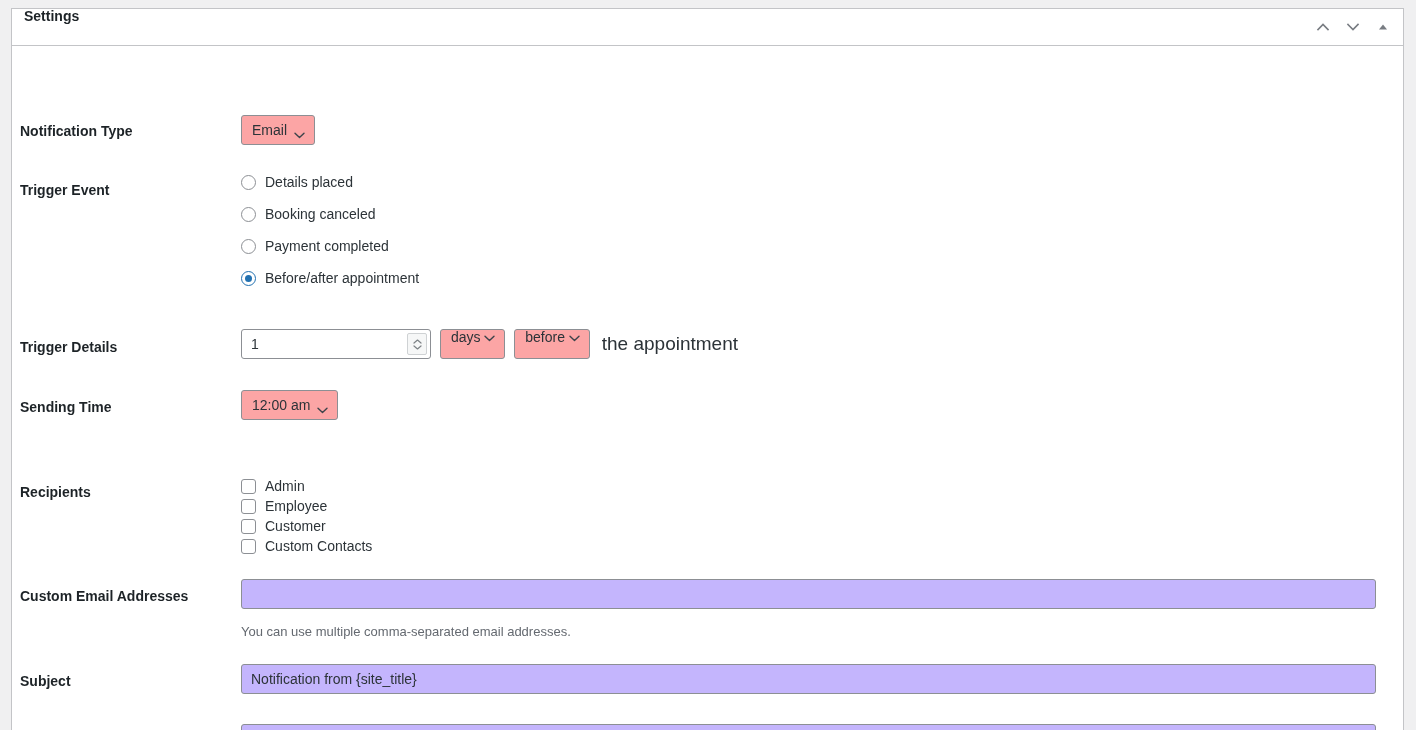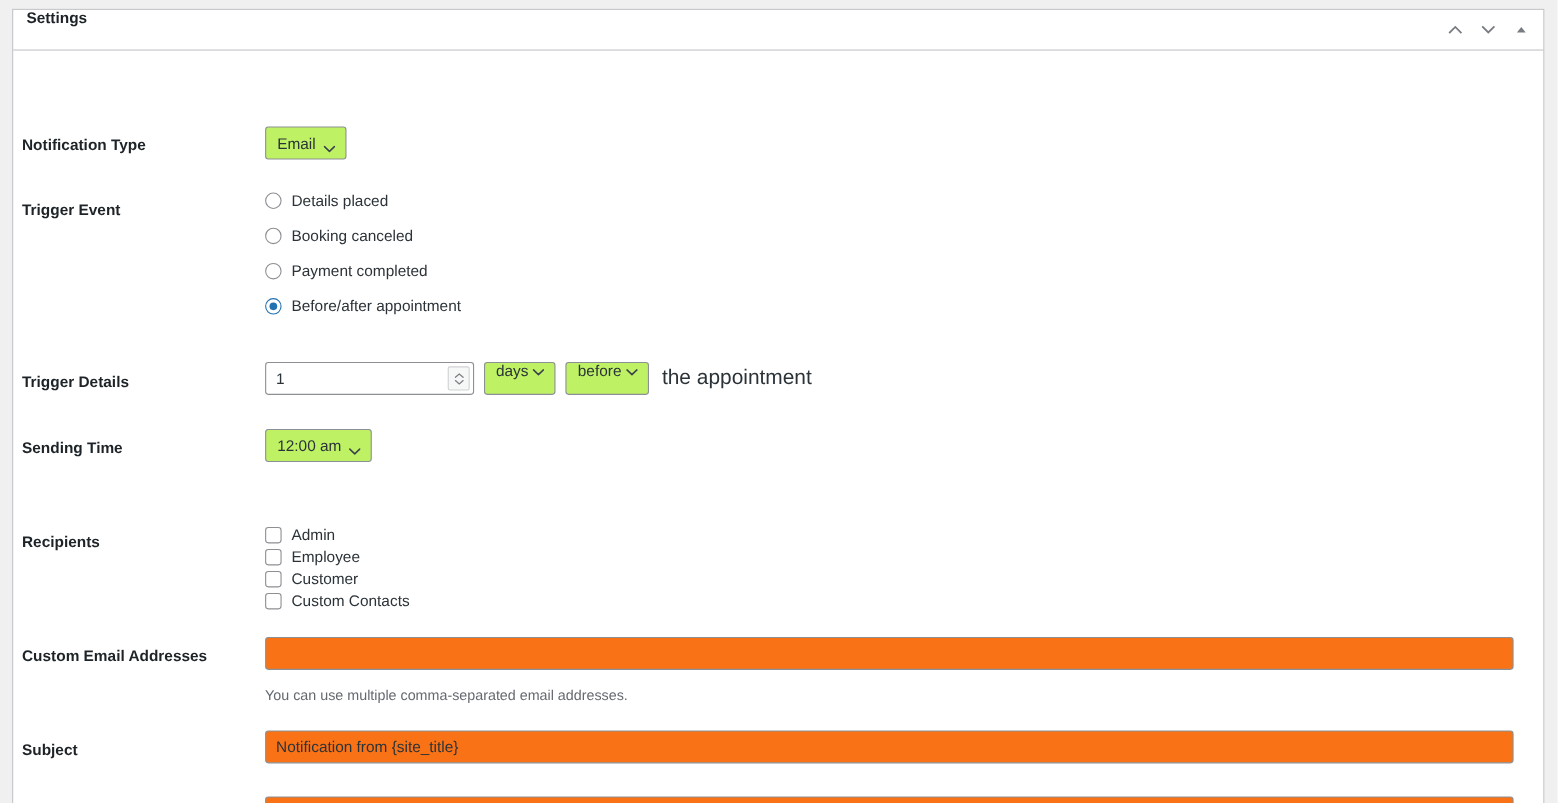--- a/index.html
+++ b/index.html
@@ -90,21 +90,21 @@
   }
 
   
   .sel {
     display: inline-flex;
     align-items: center;
     gap: 7px;
     height: 30px;
     box-sizing: border-box;
     padding: 0 9px 0 10px;
-    background: #bef264;
+    background: #fca5a5;
     border: 1px solid #8c8f94;
     border-radius: 3px;
     font-size: 14px;
     color: #2c3338;
     line-height: 1;
     cursor: pointer;
     white-space: nowrap;
     box-shadow: 0 0 0 transparent;
   }
   .sel .caret {
@@ -214,21 +214,21 @@
     line-height: 18px;
   }
 
   
   .txt {
     width: 1135px;
     height: 30px;
     box-sizing: border-box;
     border: 1px solid #8c8f94;
     border-radius: 3px;
-    background: #f97316;
+    background: #c4b5fd;
     font-family: "Liberation Sans", sans-serif;
     font-size: 14px;
     color: #2c3338;
     padding: 0 9px;
     outline: none;
   }
 
   .help {
     font-size: 13px;
     color: #646970;

